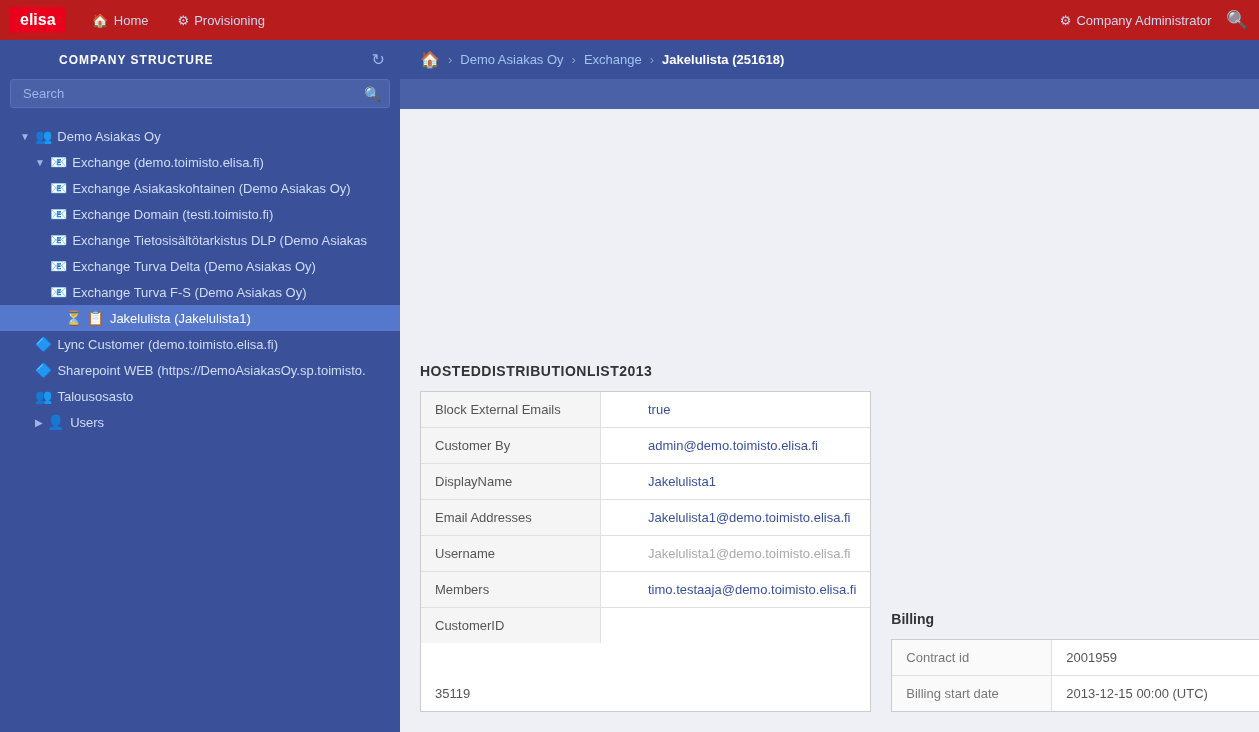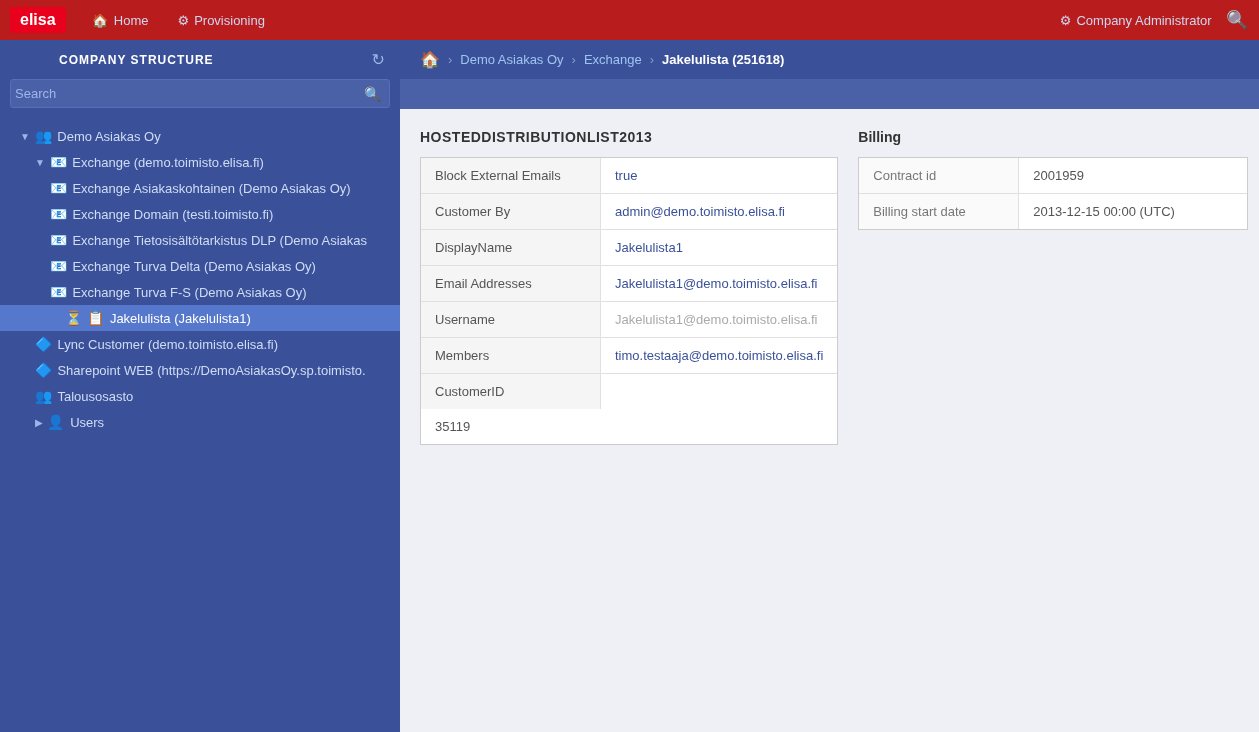--- a/index.html
+++ b/index.html
@@ -90,21 +90,21 @@
       color: #a0b4e8;
       cursor: pointer;
       font-size: 16px;
     }
     .sidebar-search {
       margin: 0 10px 10px 10px;
       position: relative;
     }
     .sidebar-search input {
       width: 100%;
-      padding: 6px 30px 6px 4px;
+      padding: 6px 30px 6px 12px;
       border: 1px solid #5570b8;
       border-radius: 3px;
       background: #4a61a8;
       color: white;
       font-size: 13px;
       outline: none;
     }
     .sidebar-search input::placeholder { color: #a0b4e8; }
     .sidebar-search-icon {
       position: absolute;
@@ -165,20 +165,21 @@
     .breadcrumb-sub-bar {
       background: #4a61a8;
       height: 30px;
     }
     .content-body {
       flex: 1;
       padding: 20px;
       overflow-y: auto;
       display: flex;
       gap: 20px;
+      align-items: flex-end;
     }
 
     
     .info-panel {
       flex: 1;
     }
     .info-panel-title {
       font-size: 14px;
       font-weight: bold;
       color: #333;
@@ -187,20 +188,21 @@
       letter-spacing: 0.5px;
     }
     .info-table {
       border: 1px solid #ccc;
       background: white;
       width: 100%;
     }
     .info-row {
       display: flex;
       border-bottom: 1px solid #e0e0e0;
+      gap: 33px;
     }
     .info-row:last-child { border-bottom: none; flex-direction: column; }
     .info-label {
       width: 180px;
       min-width: 180px;
       padding: 10px 14px;
       color: #555;
       background: #f5f5f5;
       font-weight: normal;
       border-right: 1px solid #e0e0e0;

